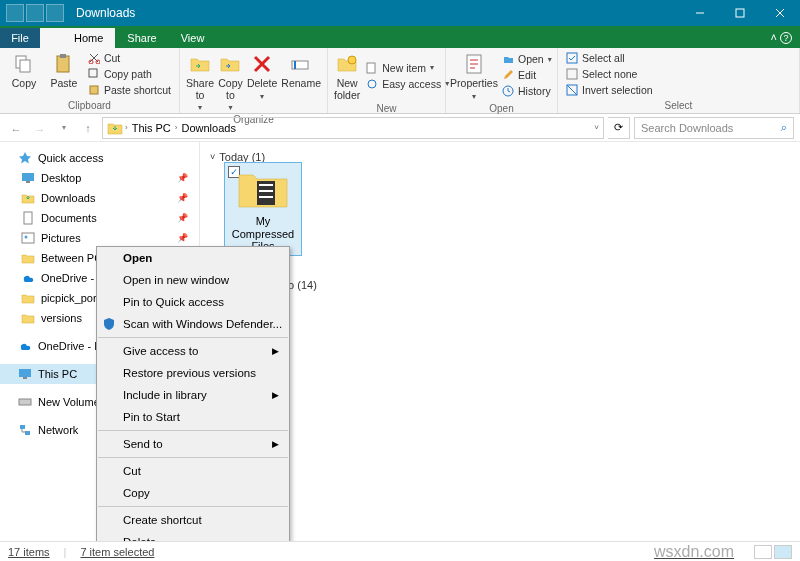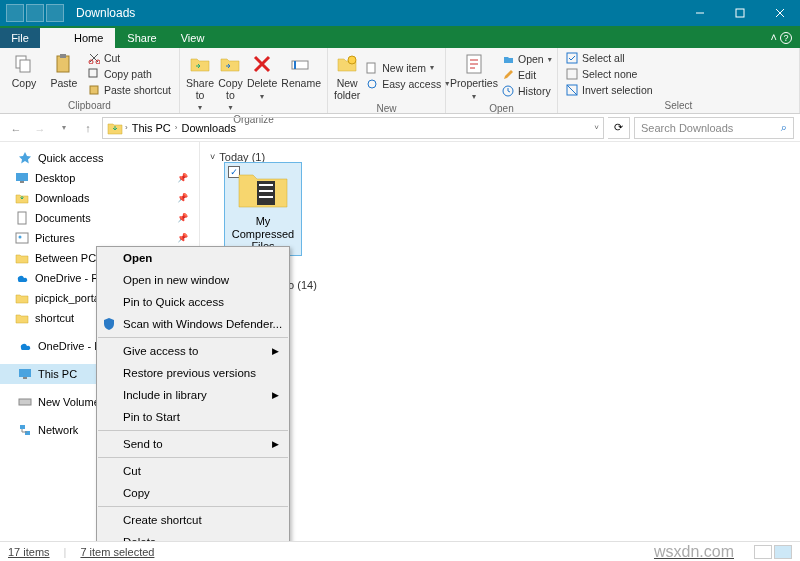--- a/index.html
+++ b/index.html
@@ -41,21 +41,21 @@
 .addr .path .pico { width: 16px; height: 16px; }
 .addr .path .seg { padding: 0 2px; }
 .addr .path .csep { font-size: 8px; color: #666; }
 .addr .refresh { width: 22px; height: 22px; border: 1px solid #d0d0d0; border-left: none; display: flex; align-items: center; justify-content: center; }
 .addr .search { width: 160px; height: 22px; border: 1px solid #d0d0d0; padding: 0 6px; color: #888; display: flex; align-items: center; gap: 4px; }
 
 
 .body { display: flex; height: calc(561px - 26px - 22px - 66px - 28px - 20px); }
 .nav { width: 200px; border-right: 1px solid #e8e8e8; padding: 6px 0; overflow: hidden; }
 .nav .item { display: flex; align-items: center; gap: 6px; height: 20px; padding-left: 18px; white-space: nowrap; }
-.nav .item.sub { padding-left: 15px; }
+.nav .item.sub { padding-left: 21px; }
 .nav .item.sel { background: #cde8f7; }
 .nav .pin { margin-left: auto; margin-right: 10px; color: #888; font-size: 9px; }
 .nav .nic { width: 14px; height: 14px; }
 .nav .gap { height: 8px; }
 
 .content { flex: 1; padding: 6px 10px; position: relative; }
 .grouphdr { display: flex; align-items: center; gap: 4px; color: #333; height: 18px; }
 .grouphdr .chev { font-size: 9px; }
 .folderitem { position: absolute; left: 24px; top: 20px; width: 78px; text-align: center; }
 .folderitem .selbox { border: 1px solid #69b6e6; background: #d9edf9; padding: 4px 2px 2px; }
@@ -373,21 +373,21 @@
     <div class="item sub">
         <svg class="nic" viewBox="0 0 14 14">
           <path class="ico-folder" d="M1 4h4l1 1h7v7H1z"></path>
         </svg>
         <span>picpick_portal</span>
       </div>
     <div class="item sub">
         <svg class="nic" viewBox="0 0 14 14">
           <path class="ico-folder" d="M1 4h4l1 1h7v7H1z"></path>
         </svg>
-        <span>shortcut</span>
+        <span>versions</span>
       </div>
     <div class="gap"></div>
     <div class="item">
         <svg class="nic" viewBox="0 0 14 14">
           <path d="M3 9a3 3 0 016-2 2 2 0 012 4H4a2 2 0 01-1-2z" fill="#1283d8"></path>
         </svg>
         <span>OneDrive - Fam…</span>
       </div>
     <div class="gap"></div>
     <div class="item sel">

